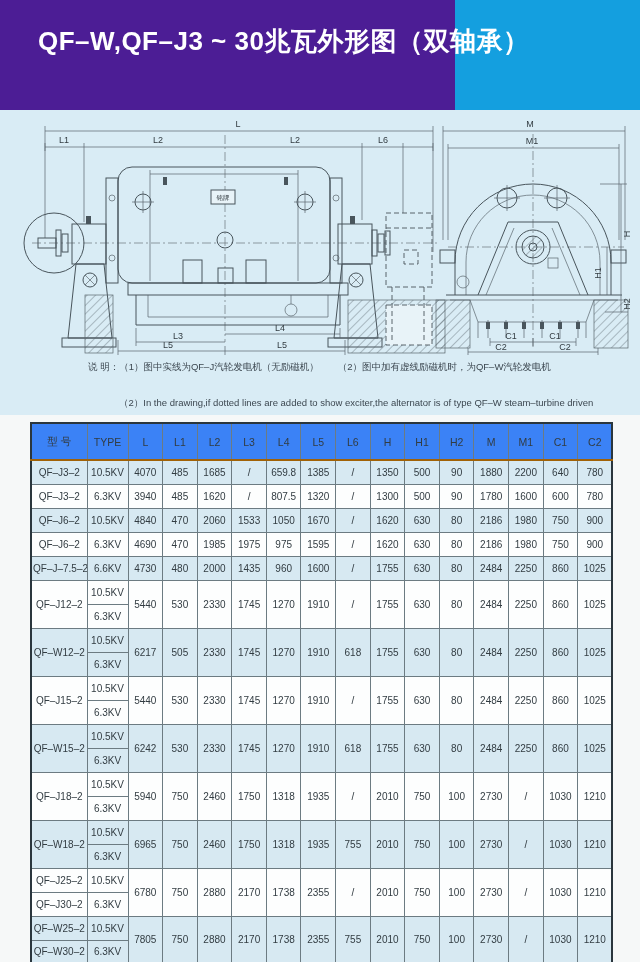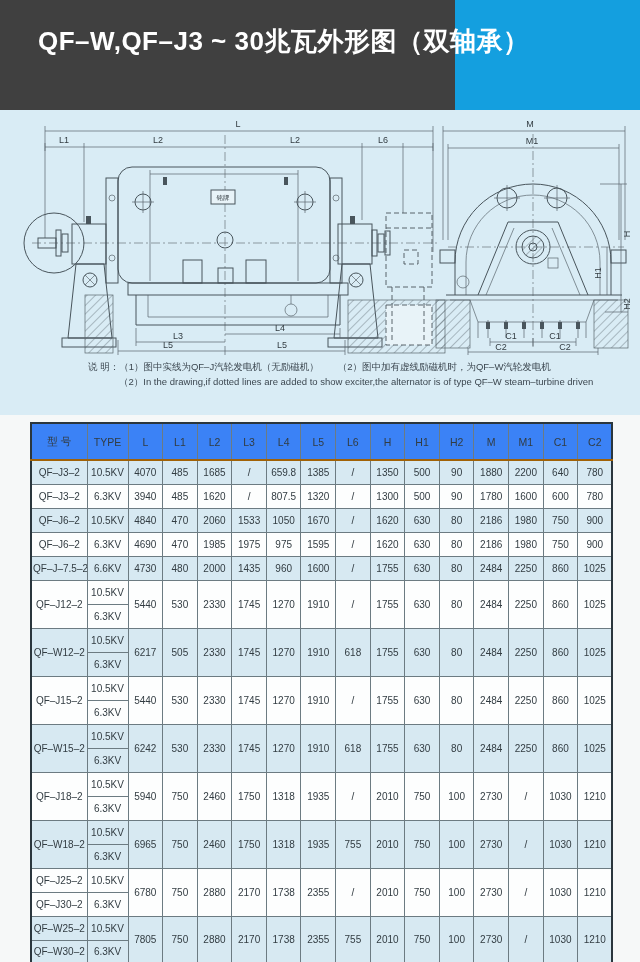--- a/index.html
+++ b/index.html
@@ -1,38 +1,38 @@
 <!DOCTYPE html>
 <html><head>
 <meta charset="utf-8">
 <style>
   * { margin:0; padding:0; box-sizing:border-box; }
   body { font-family:"Liberation Sans", sans-serif; background:#e8e8e8; }
   .page { width:640px; height:962px; background:#f6f8f8; overflow:hidden; position:relative; }
 
   
-  .hdr { position:relative; height:110px; background:#404040; }
+  .hdr { position:relative; height:110px; background:#4c1d95; }
   .hdr-accent { position:absolute; right:0; top:0; width:185px; height:110px; background:#149fdf; }
   .hdr-text { position:absolute; left:38px; top:24px; color:#ffffff; z-index:2; }
   .hdr-title { font-size:26px; font-weight:600; letter-spacing:0.5px; line-height:34px; }
   .hdr-sub { font-size:17px; font-weight:400; margin-top:5px; letter-spacing:0.3px; }
 
   
   .draw-sec { height:305px; background:#d9ecf5; position:relative; }
   svg.outline { display:block; }
   .ln { stroke:#49555c; stroke-width:1; fill:none; }
   .lnthin { stroke:#5a666d; stroke-width:0.7; fill:none; }
   .dash { stroke:#49555c; stroke-width:0.9; fill:none; stroke-dasharray:5 3; }
   .cline { stroke:#6a767d; stroke-width:0.7; fill:none; stroke-dasharray:9 3 2 3; }
   .fillblk { fill:#49555c; stroke:none; }
   .whitefill { fill:#e8f3f8; }
   text.dlabel { font-family:"Liberation Sans",sans-serif; font-size:9px; fill:#333c42; }
   text.tiny { font-family:"Liberation Sans",sans-serif; font-size:6.5px; fill:#333c42; }
   .notes { padding:4px 22px 0 88px; font-size:9.5px; line-height:15px; color:#3c4750; }
-  .notes .n3 { padding-left:31px; }
+  .notes .n3 { padding-left:31px;margin-top:21px; }
 
   
   .tbl-sec { padding:7px 28px 0 30px; background:#f6f8f8; }
   table.dims { width:582px; border-collapse:collapse; table-layout:fixed; border:2px solid #2a363d; background:#fdfefe; }
   table.dims th, table.dims td {
     border:1px solid #6c7b82; text-align:center; vertical-align:middle;
     font-size:10px; color:#323c42; padding:0 1px; overflow:hidden; white-space:nowrap;
   }
   table.dims thead th { height:37px; background:#3b82f6; font-weight:400; font-size:10.5px; border-bottom:2px solid #a16207; }
   table.dims td { height:24px; }

